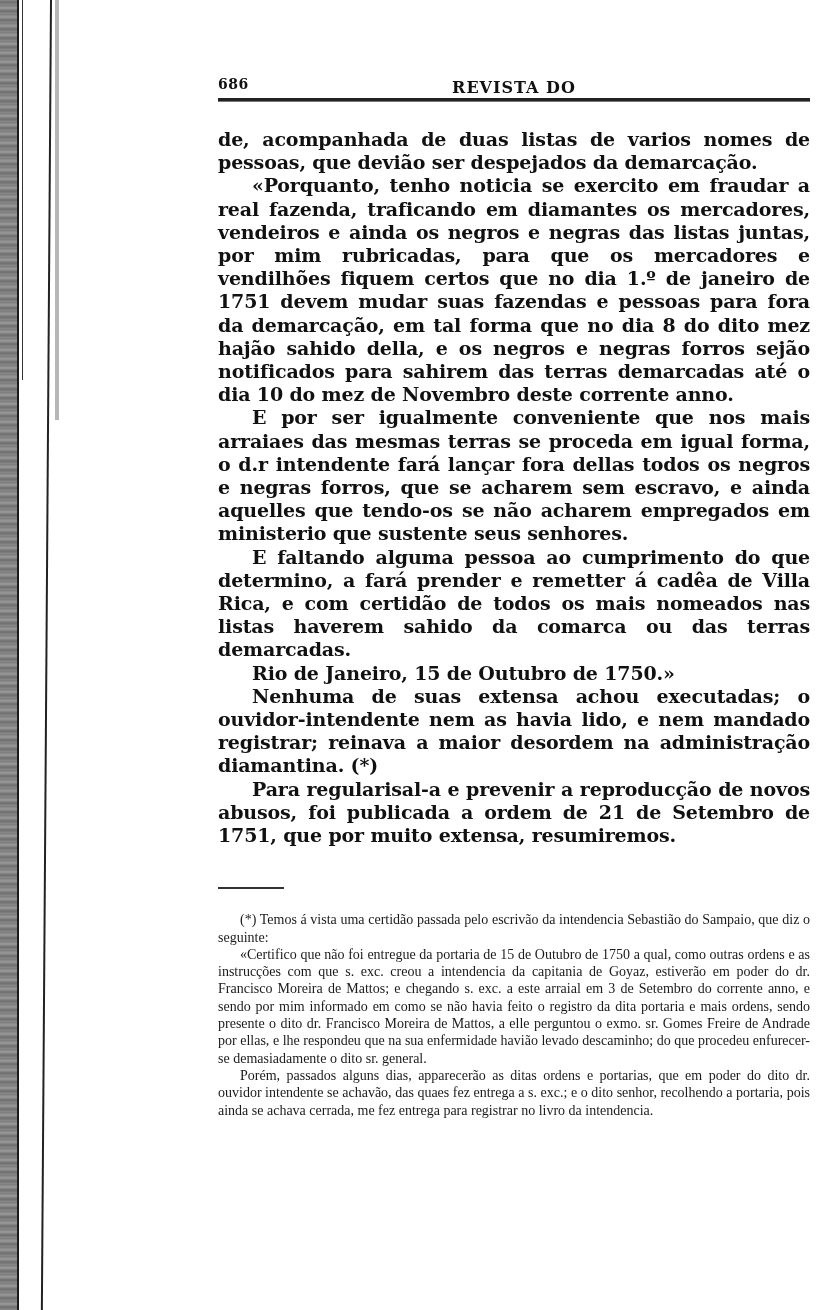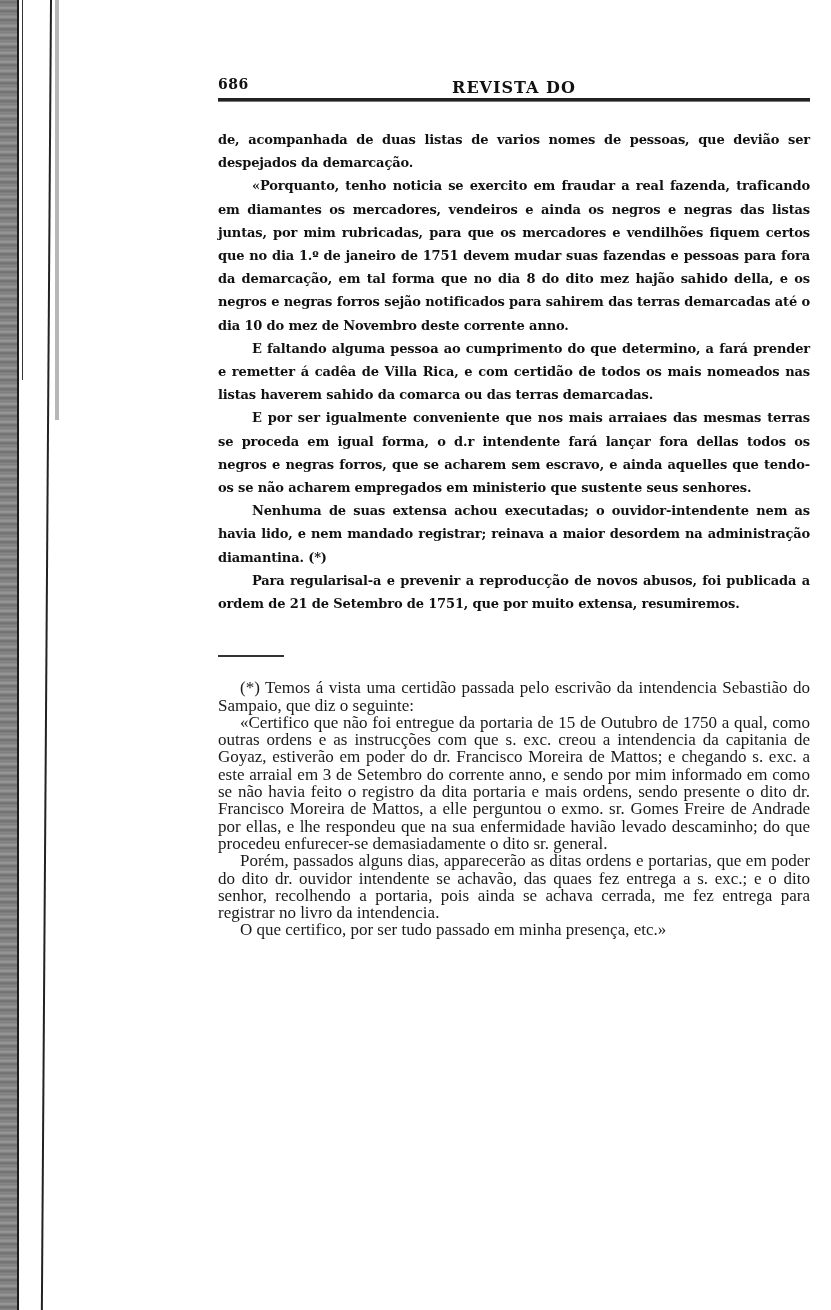--- a/index.html
+++ b/index.html
@@ -84,42 +84,42 @@
     .head-rule {
       height: 3px;
       background: #222;
       margin-top: 2px;
       border-bottom: 1px solid #777;
     }
     .body-text {
       margin-top: 26px;
       font-family: "DejaVu Serif", serif;
       font-weight: bold;
-      font-size: 13px;
+      font-size: 19px;
       line-height: 23.2px;
       text-align: justify;
       letter-spacing: -0.15px;
     }
     .body-text p {
       margin: 0;
       text-indent: 0;
     }
     .body-text p.indent {
       text-indent: 34px;
     }
     .footnote-rule {
       width: 66px;
       height: 2px;
       background: #333;
       margin-top: 40px;
     }
     .footnotes {
       margin-top: 22px;
       font-family: "Liberation Serif", serif;
-      font-size: 17px;
+      font-size: 14px;
       line-height: 17.3px;
       text-align: justify;
       color: #1a1a1a;
     }
     .footnotes p {
       margin: 0;
     }
     .footnotes p.indent {
       text-indent: 22px;
     }
@@ -138,27 +138,27 @@
 <div class="page">
   <div class="running-head">
     <span class="page-number">686</span>
     <span class="journal-title">REVISTA DO</span>
   </div>
   <div class="head-rule"></div>
 
   <div class="body-text">
     <p>de, acompanhada de duas listas de varios nomes de pessoas, que devião ser despejados da demarcação.</p>
     <p class="indent">«Porquanto, tenho noticia se exercito em fraudar a real fazenda, traficando em diamantes os mercadores, vendeiros e ainda os negros e negras das listas juntas, por mim rubricadas, para que os mercadores e vendilhões fiquem certos que no dia 1.º de janeiro de 1751 devem mudar suas fazendas e pessoas para fora da demarcação, em tal forma que no dia 8 do dito mez hajão sahido della, e os negros e negras forros sejão notificados para sahirem das terras demarcadas até o dia 10 do mez de Novembro deste corrente anno.</p>
+    <p class="indent">E por ser igualmente conveniente que nos mais arraiaes das mesmas terras se proceda em igual forma, o d.r intendente fará lançar fora dellas todos os negros e negras forros, que se acharem sem escravo, e ainda aquelles que tendo-os se não acharem empregados em ministerio que sustente seus senhores.</p>
     <p class="indent">E faltando alguma pessoa ao cumprimento do que determino, a fará prender e remetter á cadêa de Villa Rica, e com certidão de todos os mais nomeados nas listas haverem sahido da comarca ou das terras demarcadas.</p>
-    <p class="indent">E por ser igualmente conveniente que nos mais arraiaes das mesmas terras se proceda em igual forma, o d.r intendente fará lançar fora dellas todos os negros e negras forros, que se acharem sem escravo, e ainda aquelles que tendo-os se não acharem empregados em ministerio que sustente seus senhores.</p>
+    <p class="indent">Rio de Janeiro, 15 de Outubro de 1750.»</p>
     <p class="indent">Nenhuma de suas extensa achou executadas; o ouvidor-intendente nem as havia lido, e nem mandado registrar; reinava a maior desordem na administração diamantina. (*)</p>
     <p class="indent">Para regularisal-a e prevenir a reproducção de novos abusos, foi publicada a ordem de 21 de Setembro de 1751, que por muito extensa, resumiremos.</p>
   </div>
 
   <div class="footnote-rule"></div>
 
   <div class="footnotes">
     <p class="indent">(*) Temos á vista uma certidão passada pelo escrivão da intendencia Sebastião do Sampaio, que diz o seguinte:</p>
     <p class="indent">«Certifico que não foi entregue da portaria de 15 de Outubro de 1750 a qual, como outras ordens e as instrucções com que s. exc. creou a intendencia da capitania de Goyaz, estiverão em poder do dr. Francisco Moreira de Mattos; e chegando s. exc. a este arraial em 3 de Setembro do corrente anno, e sendo por mim informado em como se não havia feito o registro da dita portaria e mais ordens, sendo presente o dito dr. Francisco Moreira de Mattos, a elle perguntou o exmo. sr. Gomes Freire de Andrade por ellas, e lhe respondeu que na sua enfermidade havião levado descaminho; do que procedeu enfurecer-se demasiadamente o dito sr. general.</p>
     <p class="indent">Porém, passados alguns dias, apparecerão as ditas ordens e portarias, que em poder do dito dr. ouvidor intendente se achavão, das quaes fez entrega a s. exc.; e o dito senhor, recolhendo a portaria, pois ainda se achava cerrada, me fez entrega para registrar no livro da intendencia.</p>
-    <p class="indent">O que certifico, por ser tudo passado em minha presença, etc.»</p>
   </div>
 </div>
 
 </body></html>

